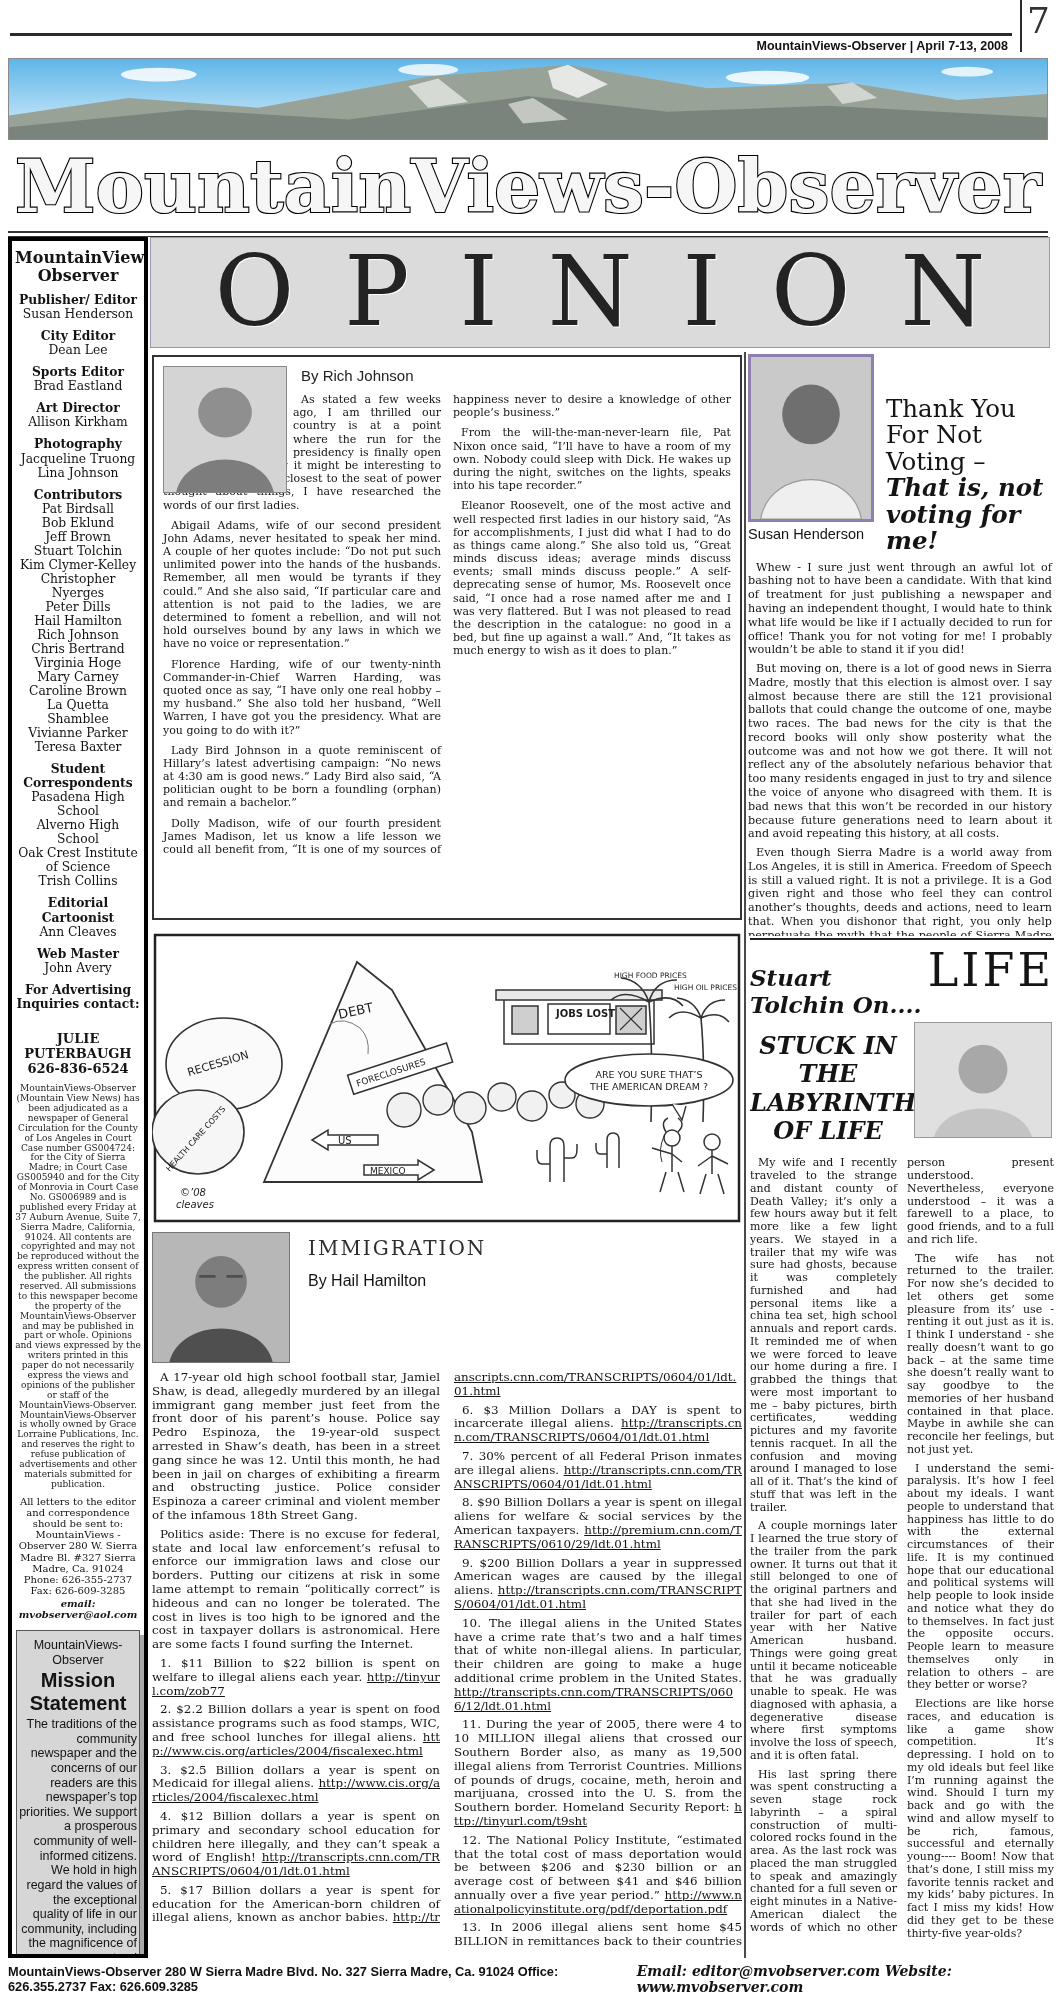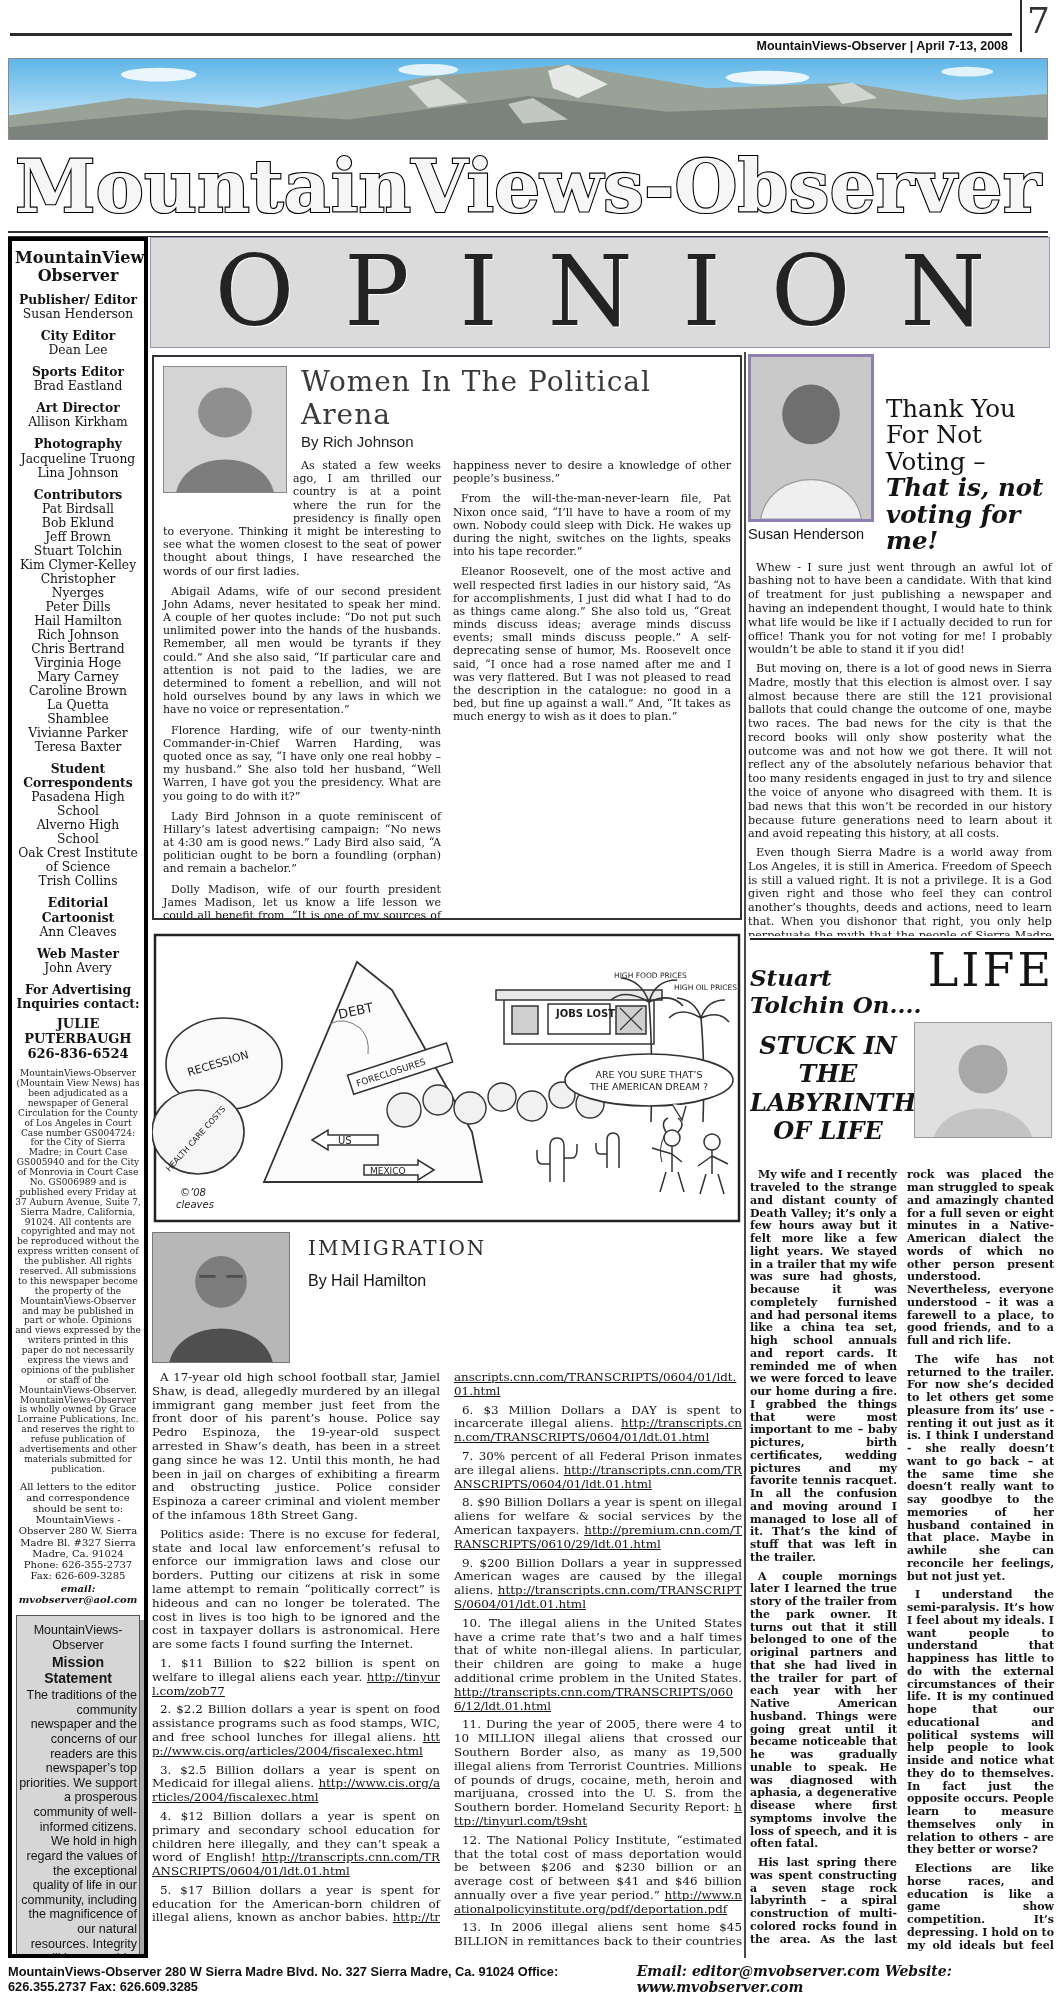--- a/index.html
+++ b/index.html
@@ -29,29 +29,29 @@
              border:1px solid #9b94b8; text-align:center; font-size:97px; line-height:108px;
              letter-spacing:50px; text-indent:50px; color:#232323; overflow:hidden;
              text-shadow:1px 1px 0 #fdfdfd; }
 
   
   .sidebar { left:8px; top:237px; width:140px; height:1721px; border:4px solid #000;
              background:#fff; padding:4px 3px; text-align:center; overflow:hidden; }
   .sb-title { font-weight:bold; font-size:16px; line-height:1.12; margin:4px 0 8px; }
   .sb-role  { font-weight:bold; font-size:12.3px; margin-top:8px; line-height:1.15; }
   .sb-name  { font-size:12.3px; line-height:1.14; }
-  .sb-adv-name { font-weight:bold; font-size:13px; margin-top:5px; }
+  .sb-adv-name { font-weight:bold; font-size:13px; margin-top:20px; }
   .sb-adv-phone { font-weight:bold; font-size:13px; }
   .sb-legal { font-size:9px; line-height:1.1; margin-top:8px; color:#222; }
   .sb-letters { font-size:10px; line-height:1.12; margin-top:6px; }
   .sb-email { font-style:italic; font-weight:bold; font-size:10px; margin-top:2px; }
   .mission { background:#d6d6d6; border:1.5px solid #555; box-shadow:5px 5px 0 #a8a8a8;
              margin:10px 1px 0; padding:7px 2px; font-family:"Liberation Sans",sans-serif; }
   .m-title { font-size:12.5px; line-height:1.15; }
-  .m-head  { font-size:14px; font-weight:bold; margin-top:2px; }
+  .m-head  { font-size:20px; font-weight:bold; margin-top:2px; }
   .m-body  { font-size:12.5px; line-height:1.17; margin-top:2px;text-align:right; }
 
   
   .vdivider { left:744px; top:352px; width:2px; height:1606px; background:#4a4a4a; }
 
   
   .women { left:152px; top:355px; width:590px; height:565px; border:2px solid #333;
            padding:8px 9px; overflow:hidden; }
   .w-photo { position:absolute; left:9px; top:9px; width:124px; height:127px;
              border:1px solid #888; overflow:hidden; }
@@ -79,21 +79,21 @@
 
   
   .tolchin { left:750px; top:938px; width:304px; height:1020px; overflow:hidden; }
   .tol-head { border-top:2px solid #222; padding-top:3px; display:flex; align-items:baseline; }
   .tol-pre { font-weight:bold; font-style:italic; font-size:23px; }
   .tol-life { font-size:46px; letter-spacing:3px; margin-left:1px; }
   .tol-toprow { display:flex; margin-top:4px; }
   .tol-heading { width:156px; font-weight:bold; font-style:italic; font-size:24px;
                  line-height:1.18; text-align:center; padding-top:10px; }
   .tol-photo { width:138px; height:116px; margin-left:8px; border:1px solid #999; overflow:hidden; }
-  .tol-cols { column-count:2; column-gap:10px; column-fill:auto; height:788px; margin-top:24px;font-weight:bold; }
+  .tol-cols { column-count:2; column-gap:10px; column-fill:auto; height:788px; margin-top:12px; }
   .tol-cols p { font-size:11px; line-height:1.16; margin-bottom:6px; }
 
   
   .imm { left:152px; top:1232px; width:590px; height:726px; overflow:hidden; }
   .i-top { display:flex; }
   .i-photo { width:138px; height:131px; border:1px solid #777; overflow:hidden; flex:none; }
   .i-headwrap { margin-left:18px; padding-top:4px; }
   .i-line1 { font-size:30px; word-spacing:15px; letter-spacing:1px; color:#2e2e2e; text-shadow:1px 1px 0 #fff; }
   .i-line1 .u2 { text-decoration:underline; }
   .i-line2 { font-size:20px; letter-spacing:2px; color:#2e2e2e; text-shadow:1px 1px 0 #fff; }
@@ -249,21 +249,20 @@
   </aside>
 
   <section class="abs women">
     <div class="w-photo">
       <svg class="photo-fill" viewBox="0 0 100 110" preserveAspectRatio="none">
         <rect width="100" height="110" fill="#d4d4d4"></rect>
         <circle cx="50" cy="40" r="22" fill="#8f8f8f"></circle>
         <path d="M10,110 C18,72 82,72 90,110 Z" fill="#7d7d7d"></path>
       </svg>
     </div>
-    <h1 class="w-title">Women In The Political Arena</h1>
     <div class="w-byline">By Rich Johnson</div>
     <div class="w-cols">
       <span class="w-spacer"></span>
       <p>As stated a few weeks ago, I am thrilled our country is at a point where the run for the presidency is finally open to everyone. Thinking it might be interesting to see what the women closest to the seat of power thought about things, I have researched the words of our first ladies.</p>
       <p>Abigail Adams, wife of our second president John Adams, never hesitated to speak her mind. A couple of her quotes include: “Do not put such unlimited power into the hands of the husbands. Remember, all men would be tyrants if they could.” And she also said, “If particular care and attention is not paid to the ladies, we are determined to foment a rebellion, and will not hold ourselves bound by any laws in which we have no voice or representation.”</p>
       <p>Florence Harding, wife of our twenty-ninth Commander-in-Chief Warren Harding, was quoted once as say, “I have only one real hobby – my husband.” She also told her husband, “Well Warren, I have got you the presidency. What are you going to do with it?”</p>
       <p>Lady Bird Johnson in a quote reminiscent of Hillary’s latest advertising campaign: “No news at 4:30 am is good news.” Lady Bird also said, “A politician ought to be born a foundling (orphan) and remain a bachelor.”</p>
       <p>Dolly Madison, wife of our fourth president James Madison, let us know a life lesson we could all benefit from, “It is one of my sources of happiness never to desire a knowledge of other people’s business.”</p>
       <p>From the will-the-man-never-learn file, Pat Nixon once said, “I’ll have to have a room of my own. Nobody could sleep with Dick. He wakes up during the night, switches on the lights, speaks into his tape recorder.”</p>
       <p>Eleanor Roosevelt, one of the most active and well respected first ladies in our history said, “As for accomplishments, I just did what I had to do as things came along.” She also told us, “Great minds discuss ideas; average minds discuss events; small minds discuss people.” A self-deprecating sense of humor, Ms. Roosevelt once said, “I once had a rose named after me and I was very flattered. But I was not pleased to read the description in the catalogue: no good in a bed, but fine up against a wall.” And, “It takes as much energy to wish as it does to plan.”</p>

